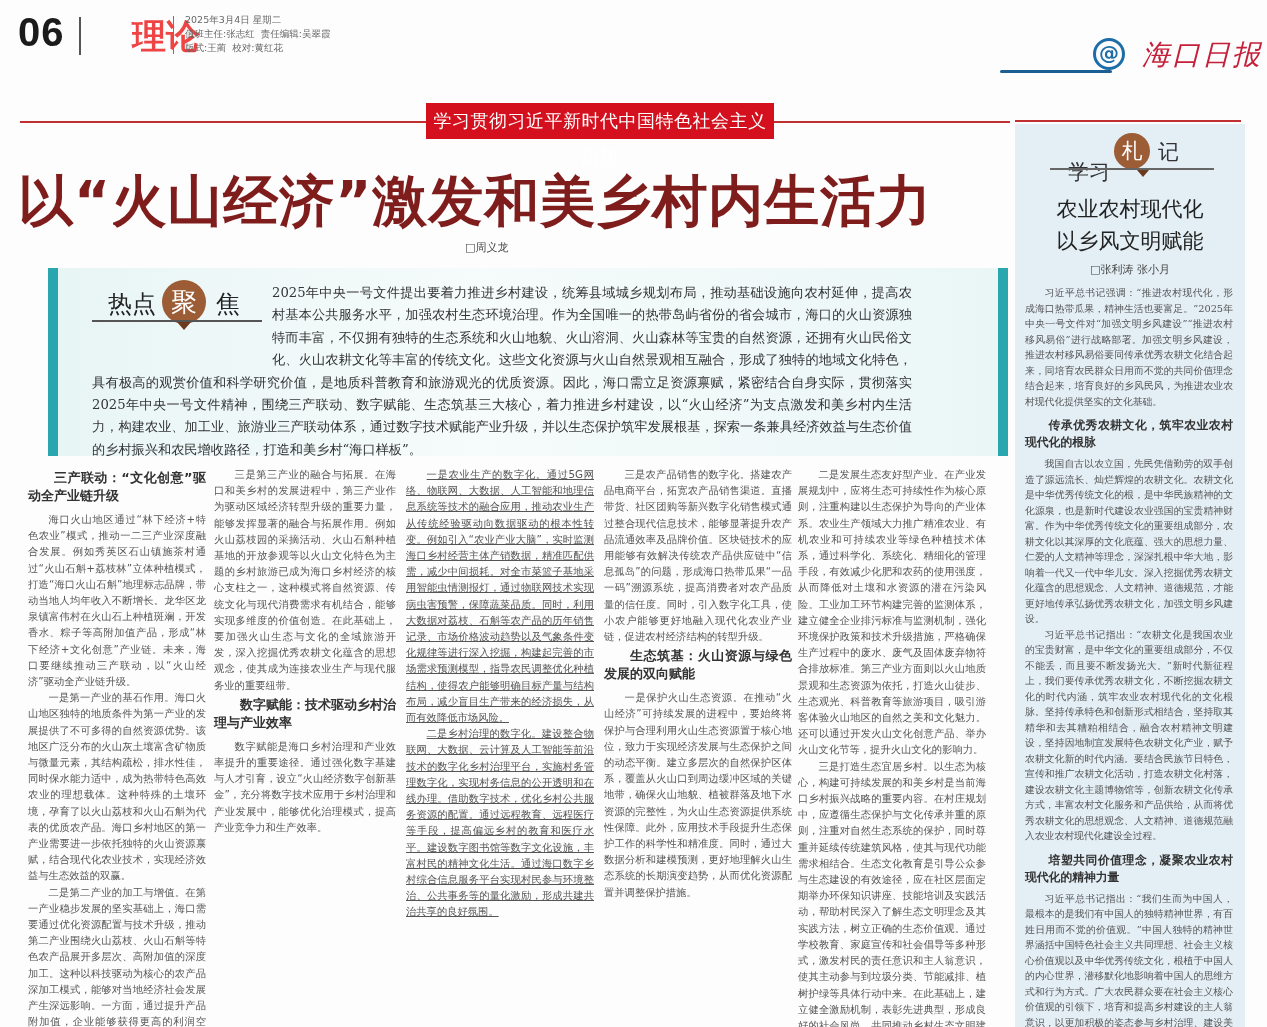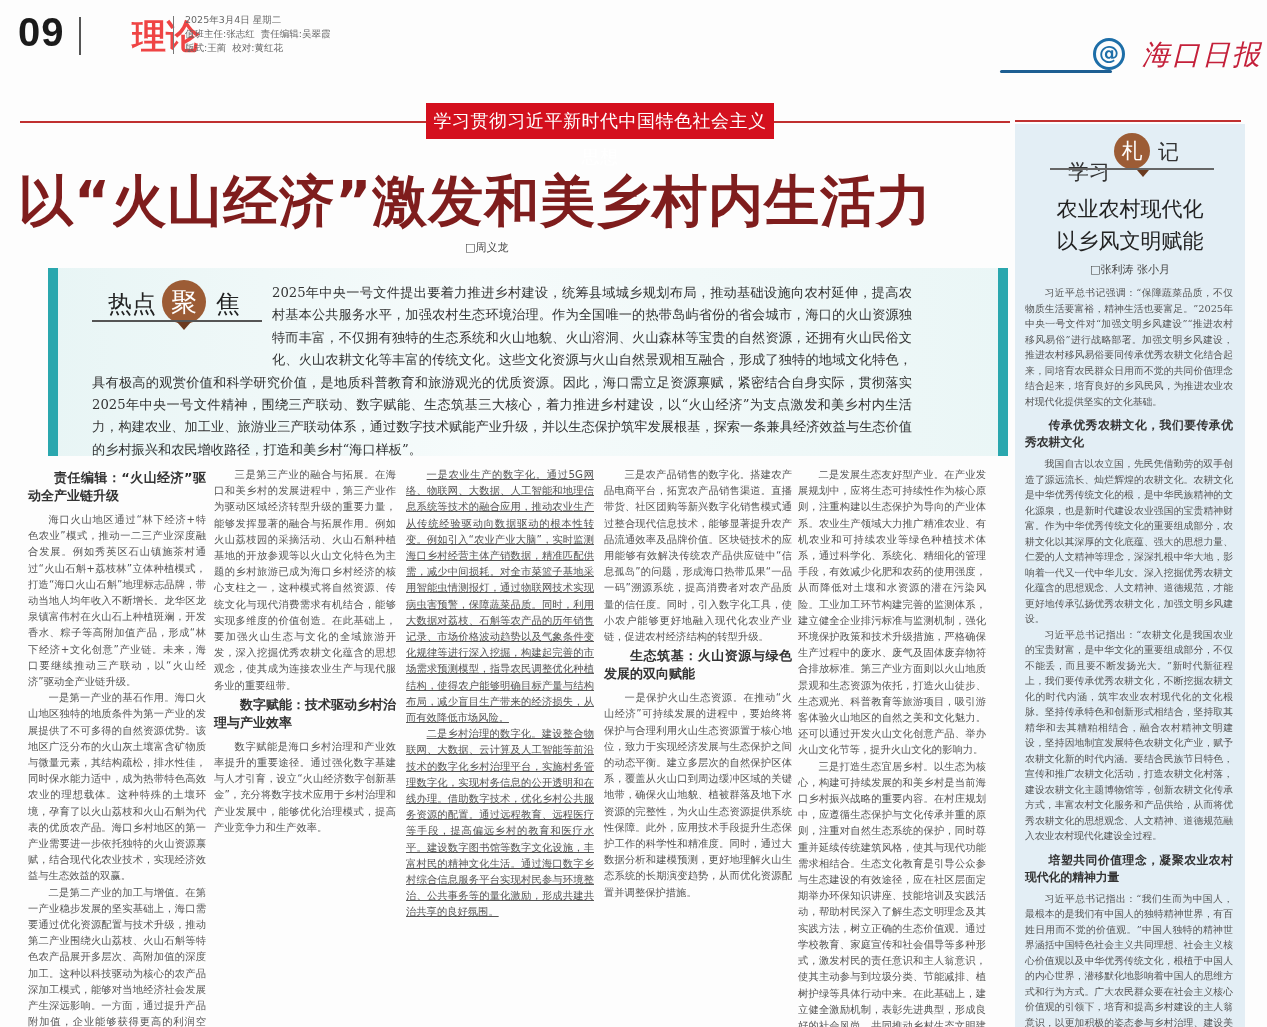--- a/index.html
+++ b/index.html
@@ -62,21 +62,21 @@
   .sb-title { position: absolute; left: 1025px; top: 193px; width: 210px; text-align: center; font-size: 21px; line-height: 32px; color: #222; }
   .sb-byline { position: absolute; left: 1025px; top: 262px; width: 210px; text-align: center; font-size: 11px; color: #444; }
   .sb-body { position: absolute; left: 1025px; top: 285px; width: 208px; font-size: 9.8px; line-height: 15.5px; color: #555; text-align: justify; font-family: "DejaVu Serif", serif; }
   .sb-body p { text-indent: 2em; }
   .sb-body h3 { font-family: "DejaVu Sans", sans-serif; font-size: 11.8px; font-weight: bold; color: #333; line-height: 17px; text-indent: 2em; margin: 8px 0 5px; }
 </style>
 </head>
 <body>
 
 <div class="masthead">
-  <div class="page-no">09</div>
+  <div class="page-no">06</div>
   <div class="page-sep1"></div>
   <div class="page-section">理论</div>
   <div class="page-sep2"></div>
   <div class="meta">
     <div><span>2025年3月4日 星期二</span></div>
     <div><span>值班主任:张志红</span><span>责任编辑:吴翠霞</span></div>
     <div><span>版式:王蔺</span><span>校对:黄红花</span></div>
   </div>
   <div class="logo-line"></div>
   <div class="logo-at">@</div>
@@ -99,21 +99,21 @@
   <span class="w2">焦</span>
 </div>
 <div class="focus-rule"></div>
 <div class="focus-tip"></div>
 <div class="focus-text">
   <div class="indent-block"></div>
   <span>2025年中央一号文件提出要着力推进乡村建设，统筹县域城乡规划布局，推动基础设施向农村延伸，提高农村基本公共服务水平，加强农村生态环境治理。作为全国唯一的热带岛屿省份的省会城市，海口的火山资源独特而丰富，不仅拥有独特的生态系统和火山地貌、火山溶洞、火山森林等宝贵的自然资源，还拥有火山民俗文化、火山农耕文化等丰富的传统文化。这些文化资源与火山自然景观相互融合，形成了独特的地域文化特色，具有极高的观赏价值和科学研究价值，是地质科普教育和旅游观光的优质资源。因此，海口需立足资源禀赋，紧密结合自身实际，贯彻落实2025年中央一号文件精神，围绕三产联动、数字赋能、生态筑基三大核心，着力推进乡村建设，以“火山经济”为支点激发和美乡村内生活力，构建农业、加工业、旅游业三产联动体系，通过数字技术赋能产业升级，并以生态保护筑牢发展根基，探索一条兼具经济效益与生态价值的乡村振兴和农民增收路径，打造和美乡村“海口样板”。</span>
 </div>
 
 <div class="col col1">
-  <h3>责任编辑：“火山经济”驱动全产业链升级</h3>
+  <h3>三产联动：“文化创意”驱动全产业链升级</h3>
   <p>海口火山地区通过“林下经济+特色农业”模式，推动一二三产业深度融合发展。例如秀英区石山镇施茶村通过“火山石斛+荔枝林”立体种植模式，打造“海口火山石斛”地理标志品牌，带动当地人均年收入不断增长。龙华区龙泉镇富伟村在火山石上种植斑斓，开发香水、粽子等高附加值产品，形成“林下经济+文化创意”产业链。未来，海口要继续推动三产联动，以“火山经济”驱动全产业链升级。</p>
   <p>一是第一产业的基石作用。海口火山地区独特的地质条件为第一产业的发展提供了不可多得的自然资源优势。该地区广泛分布的火山灰土壤富含矿物质与微量元素，其结构疏松，排水性佳，同时保水能力适中，成为热带特色高效农业的理想载体。这种特殊的土壤环境，孕育了以火山荔枝和火山石斛为代表的优质农产品。海口乡村地区的第一产业需要进一步依托独特的火山资源禀赋，结合现代化农业技术，实现经济效益与生态效益的双赢。</p>
   <p>二是第二产业的加工与增值。在第一产业稳步发展的坚实基础上，海口需要通过优化资源配置与技术升级，推动第二产业围绕火山荔枝、火山石斛等特色农产品展开多层次、高附加值的深度加工。这种以科技驱动为核心的农产品深加工模式，能够对当地经济社会发展产生深远影响。一方面，通过提升产品附加值，企业能够获得更高的利润空间，从而反哺上游种植环节，形成良性循环；另一方面，加工业的发展能够直接带动地方就业机会的增长，吸引大量农村劳动力向非农领域转移，促进城乡融合发展。同时，相关产业链的延伸还能催生物流运输、包装设计、电商运营等一系列配套服务需求，进一步丰富乡村经济的内涵与外延。</p>
 </div>
 
 <div class="col col2">
   <p>三是第三产业的融合与拓展。在海口和美乡村的发展进程中，第三产业作为驱动区域经济转型升级的重要力量，能够发挥显著的融合与拓展作用。例如火山荔枝园的采摘活动、火山石斛种植基地的开放参观等以火山文化特色为主题的乡村旅游已成为海口乡村经济的核心支柱之一，这种模式将自然资源、传统文化与现代消费需求有机结合，能够实现多维度的价值创造。在此基础上，要加强火山生态与文化的全域旅游开发，深入挖掘优秀农耕文化蕴含的思想观念，使其成为连接农业生产与现代服务业的重要纽带。</p>
   <h3>数字赋能：技术驱动乡村治理与产业效率</h3>
   <p>数字赋能是海口乡村治理和产业效率提升的重要途径。通过强化数字基建与人才引育，设立“火山经济数字创新基金”，充分将数字技术应用于乡村治理和产业发展中，能够优化治理模式，提高产业竞争力和生产效率。</p>
 </div>
@@ -143,19 +143,19 @@
   <span class="w2">记</span>
 </div>
 <div class="sb-rule"></div>
 <div class="sb-tip"></div>
 <div class="sb-title">
   <div>农业农村现代化</div>
   <div>以乡风文明赋能</div>
 </div>
 <div class="sb-byline">□张利涛 张小月</div>
 <div class="sb-body">
-  <p>习近平总书记强调：“保障蔬菜品质，不仅物质生活要富裕，精神生活也要富足。”2025年中央一号文件对“加强文明乡风建设”“推进农村移风易俗”进行战略部署。加强文明乡风建设，推进农村移风易俗要同传承优秀农耕文化结合起来，同培育农民群众日用而不觉的共同价值理念结合起来，培育良好的乡风民风，为推进农业农村现代化提供坚实的文化基础。</p>
-  <h3>传承优秀农耕文化，我们要传承优秀农耕文化</h3>
+  <p>习近平总书记强调：“推进农村现代化，形成海口热带瓜果，精神生活也要富足。”2025年中央一号文件对“加强文明乡风建设”“推进农村移风易俗”进行战略部署。加强文明乡风建设，推进农村移风易俗要同传承优秀农耕文化结合起来，同培育农民群众日用而不觉的共同价值理念结合起来，培育良好的乡风民风，为推进农业农村现代化提供坚实的文化基础。</p>
+  <h3>传承优秀农耕文化，筑牢农业农村现代化的根脉</h3>
   <p>我国自古以农立国，先民凭借勤劳的双手创造了源远流长、灿烂辉煌的农耕文化。农耕文化是中华优秀传统文化的根，是中华民族精神的文化源泉，也是新时代建设农业强国的宝贵精神财富。作为中华优秀传统文化的重要组成部分，农耕文化以其深厚的文化底蕴、强大的思想力量、仁爱的人文精神等理念，深深扎根中华大地，影响着一代又一代中华儿女。深入挖掘优秀农耕文化蕴含的思想观念、人文精神、道德规范，才能更好地传承弘扬优秀农耕文化，加强文明乡风建设。</p>
   <p>习近平总书记指出：“农耕文化是我国农业的宝贵财富，是中华文化的重要组成部分，不仅不能丢，而且要不断发扬光大。”新时代新征程上，我们要传承优秀农耕文化，不断挖掘农耕文化的时代内涵，筑牢农业农村现代化的文化根脉。坚持传承特色和创新形式相结合，坚持取其精华和去其糟粕相结合，融合农村精神文明建设，坚持因地制宜发展特色农耕文化产业，赋予农耕文化新的时代内涵。要结合民族节日特色，宣传和推广农耕文化活动，打造农耕文化村落，建设农耕文化主题博物馆等，创新农耕文化传承方式，丰富农村文化服务和产品供给，从而将优秀农耕文化的思想观念、人文精神、道德规范融入农业农村现代化建设全过程。</p>
   <h3>培塑共同价值理念，凝聚农业农村现代化的精神力量</h3>
   <p>习近平总书记指出：“我们生而为中国人，最根本的是我们有中国人的独特精神世界，有百姓日用而不觉的价值观。”中国人独特的精神世界涵括中国特色社会主义共同理想、社会主义核心价值观以及中华优秀传统文化，根植于中国人的内心世界，潜移默化地影响着中国人的思维方式和行为方式。广大农民群众要在社会主义核心价值观的引领下，培育和提高乡村建设的主人翁意识，以更加积极的姿态参与乡村治理、建设美丽家园。</p>
 </div>
 
 </body></html>

